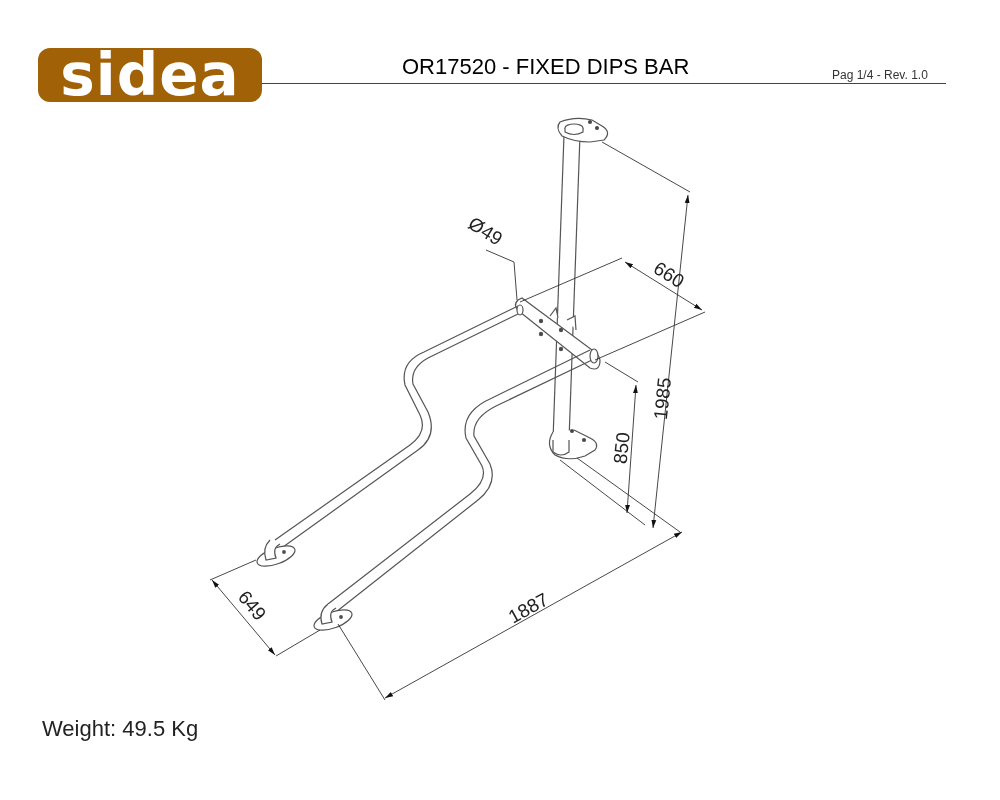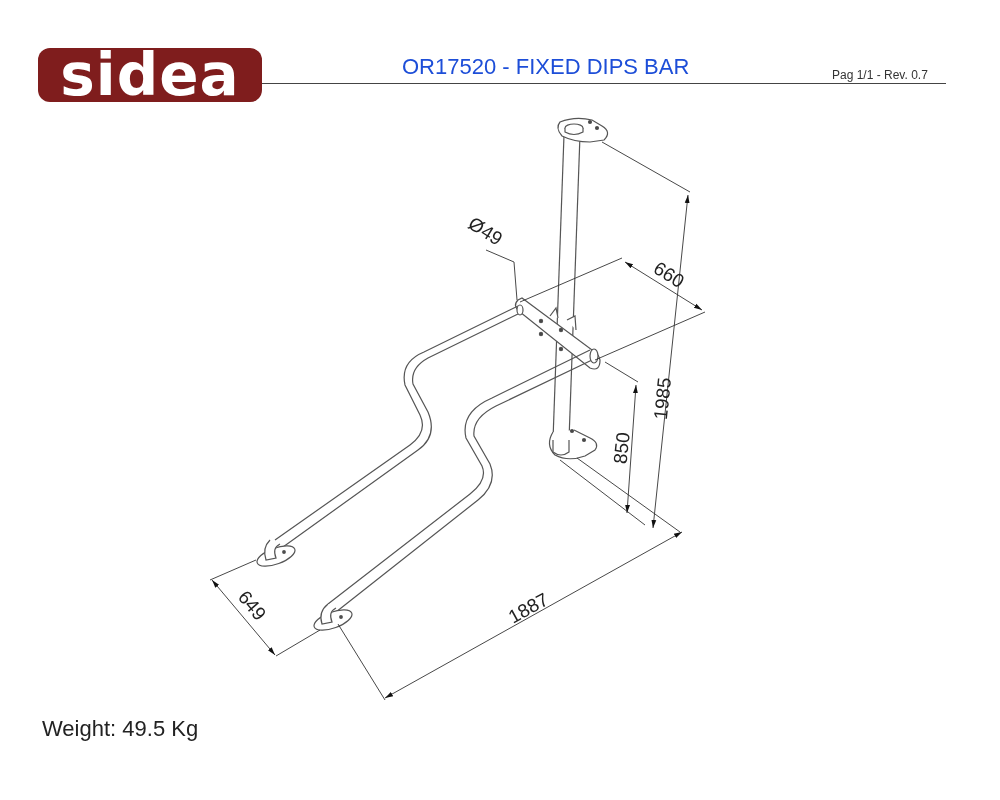--- a/index.html
+++ b/index.html
@@ -1,37 +1,37 @@
 <!DOCTYPE html>
 <html><head>
 <meta charset="utf-8">
 <style>
   html, body { margin: 0; padding: 0; background: #ffffff; }
   body { width: 1000px; height: 800px; position: relative; overflow: hidden;
          font-family: "Liberation Sans", sans-serif; color: #1a1a1a; }
   .logo { position: absolute; left: 38px; top: 48px; width: 224px; height: 54px;
-          background: #7f1d1d; border-radius: 12px; }
+          background: #a16207; border-radius: 12px; }
   .logo-text { position: absolute; left: 0; top: -6px; width: 224px; text-align: center;
                font-family: "DejaVu Sans", sans-serif; font-weight: bold; font-size: 58px;
                color: #fff; letter-spacing: 1px; line-height: 66px; }
-  .title { position: absolute; left: 402px; top: 54px; font-size: 22px; color: #1d4ed8; }
+  .title { position: absolute; left: 402px; top: 54px; font-size: 22px; color: #000000; }
   .page-info { position: absolute; left: 832px; top: 68px; font-size: 12px; color: #333; }
   .header-rule { position: absolute; left: 262px; top: 83px; width: 684px; height: 1px; background: #444; }
   .weight { position: absolute; left: 42px; top: 716px; font-size: 22px; color: #222; }
   svg.drawing { position: absolute; left: 0; top: 0; }
   .dim-text { font-family: "Liberation Sans", sans-serif; font-size: 19px; fill: #222; }
 </style>
 </head>
 <body>
 
 <div class="logo">
   <div class="logo-text">sidea</div>
 </div>
 <div class="title">OR17520 - FIXED DIPS BAR</div>
-<div class="page-info">Pag 1/1 - Rev. 0.7</div>
+<div class="page-info">Pag 1/4 - Rev. 1.0</div>
 <div class="header-rule"></div>
 
 <svg class="drawing" width="1000" height="800" viewBox="0 0 1000 800">
   <defs>
     <marker id="arr" viewBox="0 0 10 10" refX="10" refY="5" markerWidth="9" markerHeight="9" orient="auto-start-reverse">
       <path d="M0,2 L10,5 L0,8 z" fill="#111"></path>
     </marker>
   </defs>
 
   <g stroke="#555" stroke-width="1.2" fill="none">

